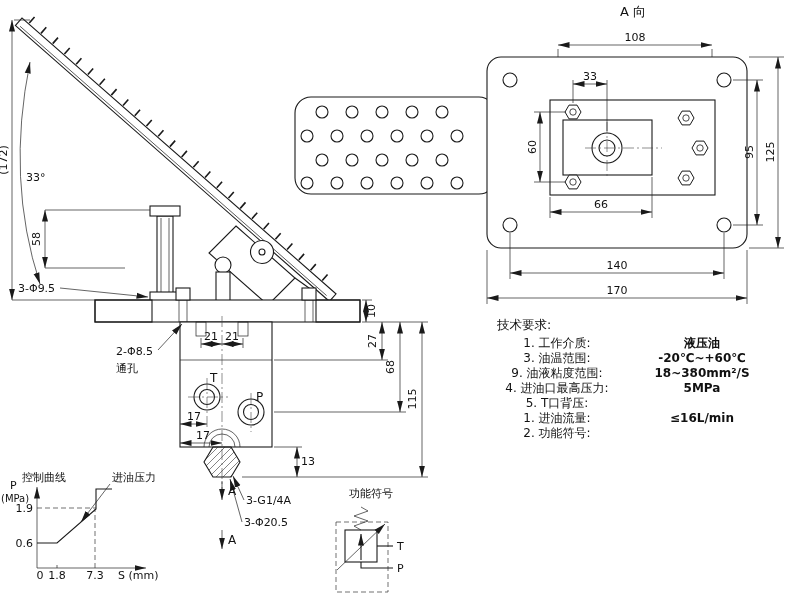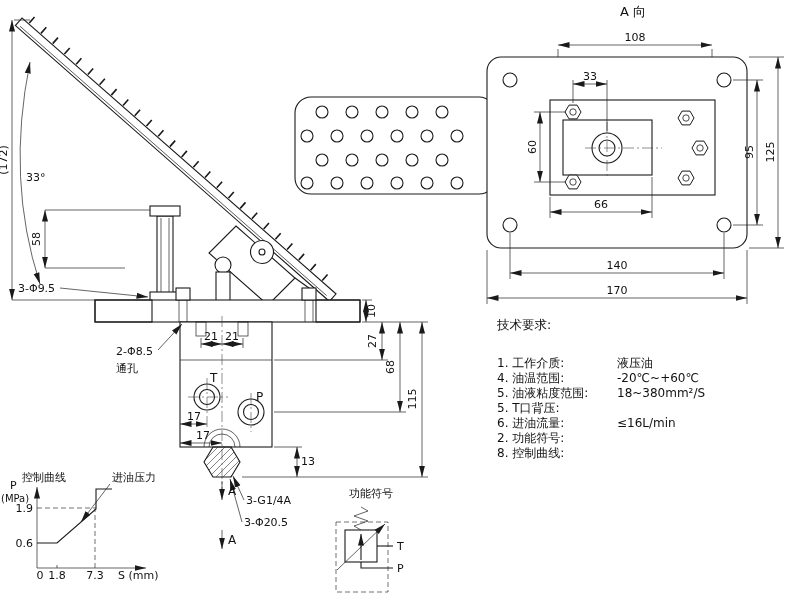--- a/index.html
+++ b/index.html
@@ -11,24 +11,24 @@
   .t10 { font-size:10px; }
   .t11 { font-size:11px; }
   .t12 { font-size:12px; }
   .t13 { font-size:13px; }
   .ol  { stroke:#1a1a1a; stroke-width:1.1; fill:none; }
   .olw { stroke:#1a1a1a; stroke-width:1.1; fill:#ffffff; }
   .tl  { stroke:#222; stroke-width:0.7; fill:none; }
   .cl  { stroke:#444; stroke-width:0.6; fill:none; stroke-dasharray:11 3 2 3; }
   .dsh { stroke:#333; stroke-width:0.7; fill:none; stroke-dasharray:5 3; }
   .techreq { position:absolute; left:497px; top:317px; width:290px; color:#111; }
-  .tr-title { font-size:12.5px; margin-bottom:22px; }
-  .tr-row { display:flex; font-size:12px; line-height:15px; }
+  .tr-title { font-size:12.5px; margin-bottom:2px; }
+  .tr-row { display:flex; font-size:12px; line-height:15px;text-align:center; }
   .tr-label { width:120px; flex:0 0 120px; }
-  .tr-value { flex:1; }
+  .tr-value { flex:1;font-weight:bold; }
 </style>
 </head>
 <body>
 
 <div class="page">
 
 <svg width="800" height="601" viewBox="0 0 800 601">
   <defs>
     <marker id="arr" markerUnits="userSpaceOnUse" markerWidth="12" markerHeight="8" viewBox="0 0 12 8" refX="11.5" refY="4" orient="auto-start-reverse">
       <path d="M0,1 L11.5,4 L0,7 Z" fill="#1a1a1a"></path>
@@ -298,37 +298,37 @@
   </g>
 </svg>
 
 <div class="techreq">
   <div class="tr-title">技术要求:</div>
   <div class="tr-row">
     <span class="tr-label">1. 工作介质:</span>
     <span class="tr-value">液压油</span>
   </div>
   <div class="tr-row">
-    <span class="tr-label">4. 油温范围:</span>
+    <span class="tr-label">3. 油温范围:</span>
     <span class="tr-value">-20℃~+60℃</span>
   </div>
   <div class="tr-row">
-    <span class="tr-label">5. 油液粘度范围:</span>
+    <span class="tr-label">9. 油液粘度范围:</span>
     <span class="tr-value">18~380mm²/S</span>
   </div>
   <div class="tr-row">
+    <span class="tr-label">4. 进油口最高压力:</span>
+    <span class="tr-value">5MPa</span>
+  </div>
+  <div class="tr-row">
     <span class="tr-label">5. T口背压:</span>
   </div>
   <div class="tr-row">
-    <span class="tr-label">6. 进油流量:</span>
+    <span class="tr-label">1. 进油流量:</span>
     <span class="tr-value">≤16L/min</span>
   </div>
   <div class="tr-row">
     <span class="tr-label">2. 功能符号:</span>
     <span class="tr-value"></span>
   </div>
-  <div class="tr-row">
-    <span class="tr-label">8. 控制曲线:</span>
-    <span class="tr-value"></span>
-  </div>
 </div>
 
 </div>
 
 </body></html>

